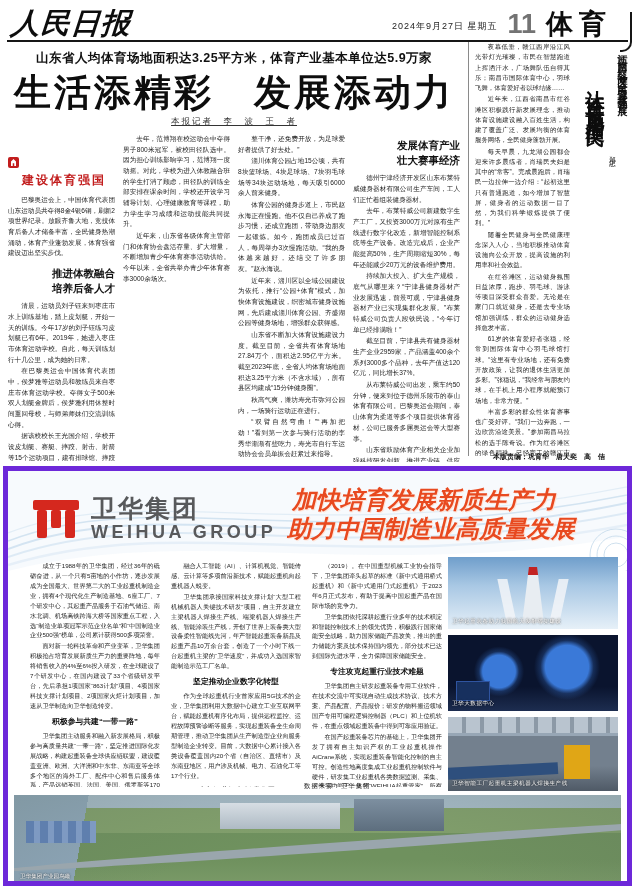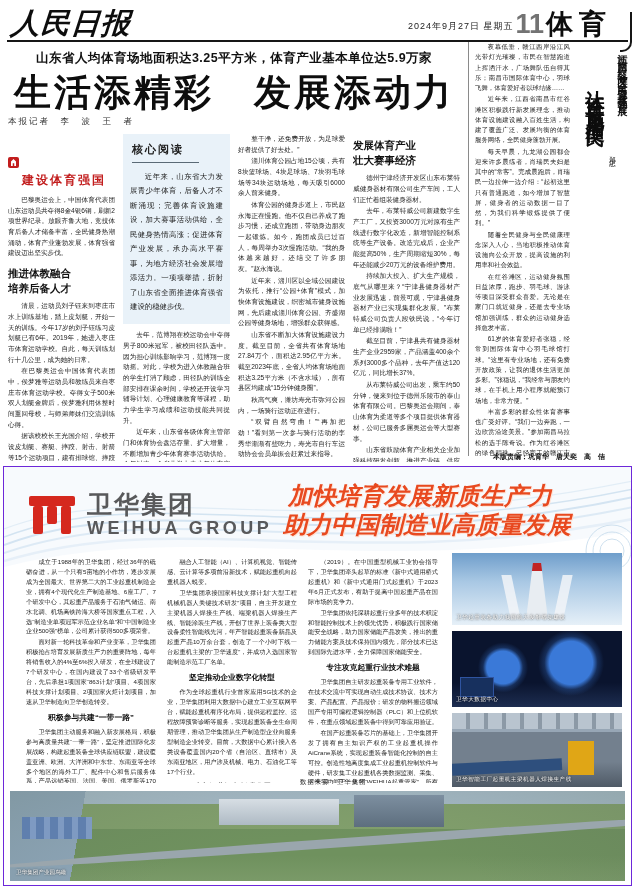--- a/index.html
+++ b/index.html
@@ -10,64 +10,64 @@
     background:#ffffff; overflow:hidden; color:#1a1a1a;
   }
 
   
   .header { position:absolute; left:7px; top:4px; width:621px; height:38px; border-bottom:2px solid #161616; }
   .masthead {
     position:absolute; left:4px; top:0; font-family:"DejaVu Serif", serif;
     font-weight:bold; font-style:italic; font-size:29px; letter-spacing:1px; color:#0d0d0d;
     transform:skewX(-4deg);
   }
-  .header-right { position:absolute; right:16px; bottom:2px; display:flex; align-items:flex-end; gap:2px; }
+  .header-right { position:absolute; right:16px; bottom:2px; display:flex; align-items:flex-end; gap:10px; }
   .date-line { font-size:9px; color:#222; padding-bottom:5px; letter-spacing:1px; }
   .page-num { font-size:27px; font-weight:bold; color:#737373; line-height:1; }
   .section-name { font-size:27px; font-weight:900; color:#0d0d0d; line-height:1; letter-spacing:6px; }
   .header-bracket {
     position:absolute; right:-4px; top:8px; width:12px; height:40px;
     border-right:2px solid #161616; border-bottom:2px solid #161616;
     border-bottom-right-radius:10px;
   }
 
   
   .deck { position:absolute; left:8px; top:50px; width:452px; text-align:center; font-size:12.5px; font-weight:bold; letter-spacing:.5px; color:#111; }
   .main-title { position:absolute; left:8px; top:68px; width:452px; text-align:center; font-size:37px; font-weight:900; letter-spacing:3px; color:#0d0d0d; white-space:nowrap; }
-  .byline { position:absolute; left:8px; top:116px; width:452px; font-size:8.5px; color:#333; letter-spacing:2px; }
+  .byline { position:absolute; left:8px; top:116px; width:452px; text-align:center; font-size:8.5px; color:#333; letter-spacing:2px;text-decoration:underline; }
 
   .columns { position:absolute; left:8px; top:134px; width:452px; height:328px; display:flex; gap:8px; overflow:hidden; }
   .col { flex:1 1 0; overflow:hidden; }
   .col p { font-size:6.6px; line-height:1.62; text-align:justify; text-indent:2em; color:#1c1c1c; margin-bottom:1px; }
 
   .badge { display:flex; align-items:center; gap:3px; margin:2px 0 6px; }
   .badge-icon { width:11px; height:11px; background:#c21d1d; border-radius:2px; position:relative; flex:0 0 auto; }
   .badge-icon::after { content:""; position:absolute; left:3px; top:2px; width:5px; height:7px;
     background:#fff; clip-path:polygon(0 100%,0 35%,50% 0,100% 35%,100% 100%,65% 100%,65% 60%,35% 60%,35% 100%); }
   .badge-label { font-size:12px; font-weight:900; color:#c21d1d; letter-spacing:2px;margin-top:36px; }
 
-  .col-sub { text-align:left; font-size:10.5px; font-weight:900; line-height:1.4; color:#111; margin:7px 0 6px; }
+  .col-sub { text-align:right; font-size:10.5px; font-weight:900; line-height:1.4; color:#111; margin:7px 0 6px; }
 
   .corebox { background:#e9f2f9; padding:8px 7px 9px; margin-bottom:6px; }
   .corebox-title { text-align:left; font-size:11px; font-weight:900; color:#222; letter-spacing:2px; padding-left:2px; }
   .corebox-rule { width:72%; height:1px; background:#5a6a76; margin:5px 0 7px 2px; }
   .corebox p { font-size:7.4px; line-height:1.95; text-indent:2em; color:#222; }
 
   
   .side { position:absolute; left:468px; top:42px; width:162px; height:414px; border-left:1px solid #8a8a8a; padding-left:6px; display:flex; }
   .side-text { width:95px; overflow:hidden; }
   .side-text p { font-size:6.4px; line-height:1.6; text-align:justify; text-indent:2em; color:#1c1c1c; margin-bottom:1px; }
   .side-deco { position:relative; flex:1; }
   .side-kicker { position:absolute; right:1px; top:4px; writing-mode:vertical-rl; font-size:10px; font-weight:bold; letter-spacing:3.5px; color:#111; height:330px; }
   .side-headline { position:absolute; right:22px; top:32px; writing-mode:vertical-rl; font-size:19px; font-weight:900; letter-spacing:5px; color:#0d0d0d; height:330px; }
   .side-author { position:absolute; right:13px; top:108px; writing-mode:vertical-rl; font-size:6.8px; color:#222; letter-spacing:2px; }
   .editor-line { position:absolute; left:470px; top:452px; width:158px; text-align:center; font-size:7px; font-weight:bold; color:#111; }
 
   
-  .ad { position:absolute; left:3px; top:466px; width:629px; height:420px; border:1px solid #6d28d9; background:#fff; overflow:hidden; }
+  .ad { position:absolute; left:3px; top:466px; width:629px; height:420px; border:5px solid #6d28d9; background:#fff; overflow:hidden; }
   .ad-waves { position:absolute; left:0; top:0; width:629px; height:100px; }
   .ad-logo { position:absolute; left:22px; top:22px; display:flex; align-items:center; gap:9px; }
   .ad-logo-mark { width:52px; height:52px; flex:0 0 auto; }
   .ad-logo-cn { font-size:25px; font-weight:900; color:#58595b; letter-spacing:2px; line-height:1.05; }
   .ad-logo-en { font-size:18px; font-weight:bold; color:#58595b; letter-spacing:3.5px; }
   .ad-slogan { position:absolute; left:248px; top:14px; width:336px; text-align:center; font-style:italic; font-weight:900; color:#e8491f; font-size:24px; line-height:1.22; text-shadow:1px 1px 0 #ffe3d6; white-space:nowrap; }
   .ad-slogan .l2 { padding-left:14px; }
 
   .ad-cols { position:absolute; left:22px; top:90px; width:412px; height:226px; display:flex; gap:11px; overflow:hidden; }
   .ad-col { flex:1 1 0; overflow:hidden; }
@@ -141,25 +141,20 @@
         <div>培养后备人才</div>
       </div>
       <p>清晨，运动员刘子钰来到枣庄市水上训练基地，踏上皮划艇，开始一天的训练。今年17岁的刘子钰练习皮划艇已有6年。2019年，她进入枣庄市体育运动学校。自此，每天训练划行十几公里，成为她的日常。</p>
       <p>在巴黎奥运会中国体育代表团中，侯梦雅等运动员和教练员来自枣庄市体育运动学校。夺得女子500米双人划艇金牌后，侯梦雅利用休整时间重回母校，与师弟师妹们交流训练心得。</p>
       <p>据该校校长王光国介绍，学校开设皮划艇、赛艇、摔跤、射击、射箭等15个运动项目，建有排球馆、摔跤馆等6座现代化训练场馆。</p>
       <p>“刻苦训练，为祖国争光，为家乡添彩。”侯梦雅与年轻运动员分享心得。刘子钰认真聆听，对未来充满期待。</p>
 
     </div>
 
     <div class="col">
-      <div class="corebox">
-        <div class="corebox-title">核心阅读</div>
-        <div class="corebox-rule"></div>
-        <p>近年来，山东省大力发展青少年体育，后备人才不断涌现；完善体育设施建设，加大赛事活动供给，全民健身热情高涨；促进体育产业发展，承办高水平赛事，为地方经济社会发展增添活力。一项项举措，折射了山东省全面推进体育强省建设的稳健步伐。</p>
-      </div>
       <p>去年，范博翔在校运动会中夺得男子800米冠军，被校田径队选中。因为担心训练影响学习，范博翔一度动摇。对此，学校为进入体教融合班的学生打消了顾虑，田径队的训练全部安排在课余时间，学校还开设学习辅导计划、心理健康教育等课程，助力学生学习成绩和运动技能共同提升。</p>
       <p>近年来，山东省各级体育主管部门和体育协会盘活存量、扩大增量，不断增加青少年体育赛事活动供给。今年以来，全省共举办青少年体育赛事3000余场次。</p>
 
     </div>
 
     <div class="col">
       <p>整干净，还免费开放，为足球爱好者提供了好去处。”</p>
       <p>淄川体育公园占地15公顷，共有8块篮球场、4块足球场、7块羽毛球场等34块运动场地，每天吸引6000余人前来健身。</p>
       <p>体育公园的健身步道上，市民赵永海正在慢跑。他不仅自己养成了跑步习惯，还成立跑团，带动身边朋友一起锻炼。如今，跑团成员已过百人，每周举办3次慢跑活动。“我的身体越来越好，还结交了许多朋友。”赵永海说。</p>
       <p>近年来，淄川区以全域公园建设为依托，推行“公园+体育”模式，加快体育设施建设，织密城市健身设施网，先后建成淄川体育公园、齐盛湖公园等健身场地，增强群众获得感。</p>

